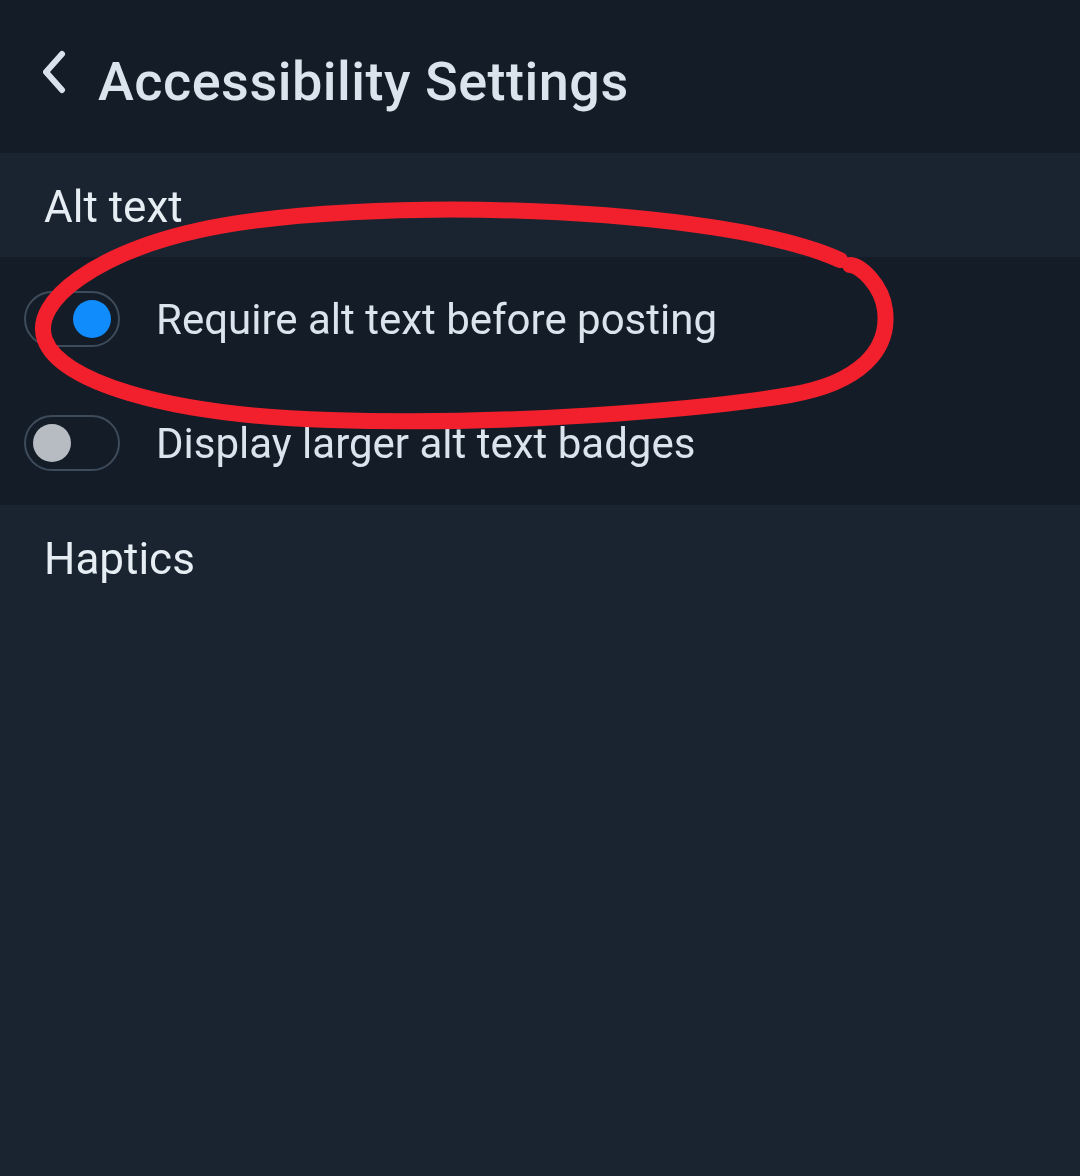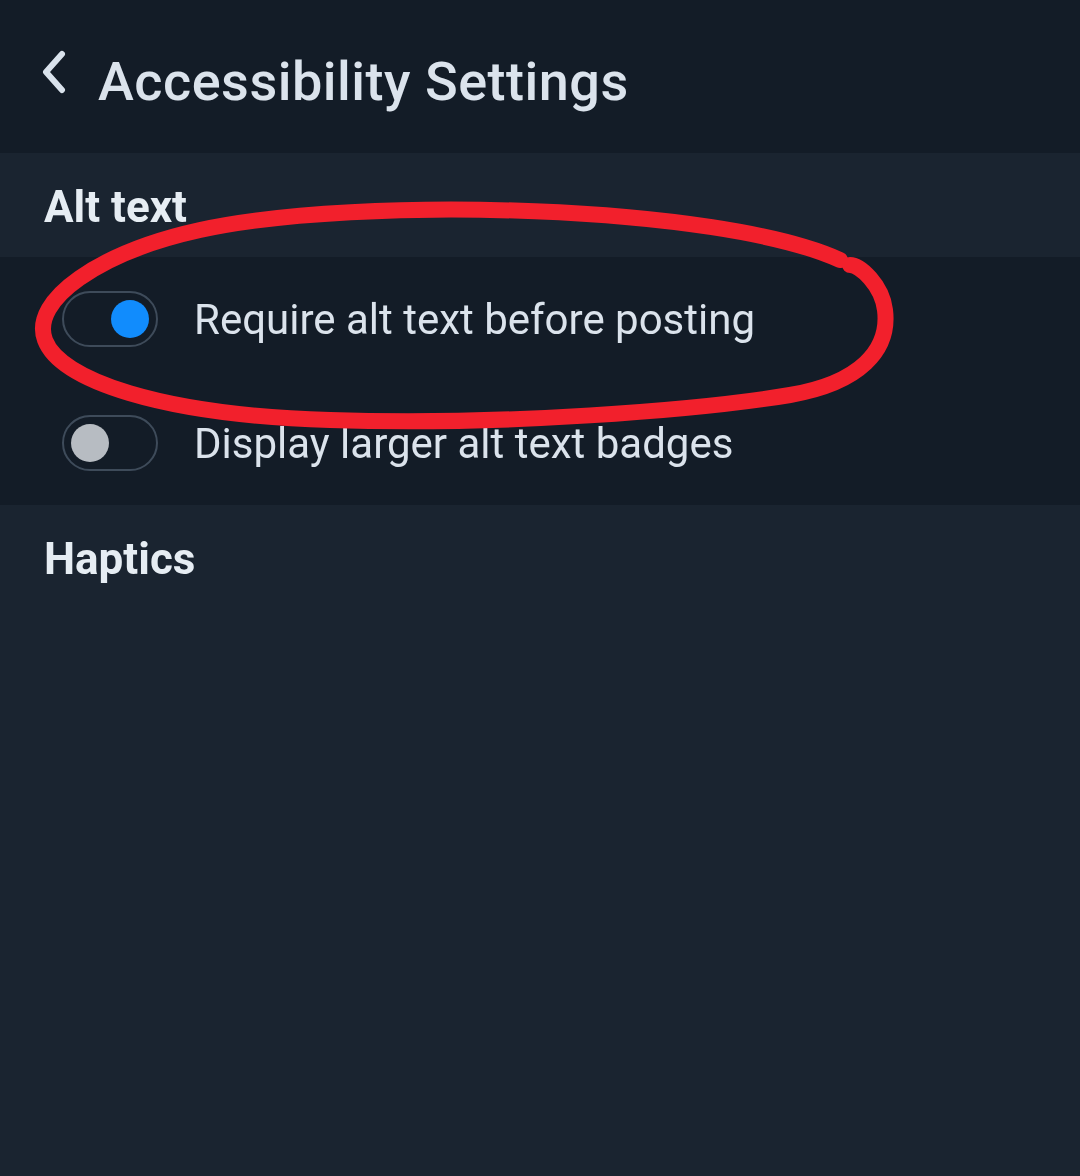--- a/index.html
+++ b/index.html
@@ -30,27 +30,27 @@
     color: #dbe3ec;
     letter-spacing: 0.5px;
     margin-top: 20px;
   }
   .section-header {
     background: #1a2430;
     padding: 28px 44px 24px 44px;
   }
   .section-title {
     font-size: 44px;
-    font-weight: 700;
+    font-weight: 400;
     color: #e6edf3;
   }
   .row {
     display: flex;
     align-items: center;
-    padding: 34px 62px;
+    padding: 34px 24px;
     gap: 36px;
     background: #131c27;
   }
   .row-label {
     font-size: 42px;
     font-weight: 400;
     color: #dbe3ec;
   }
   .toggle {
     position: relative;

